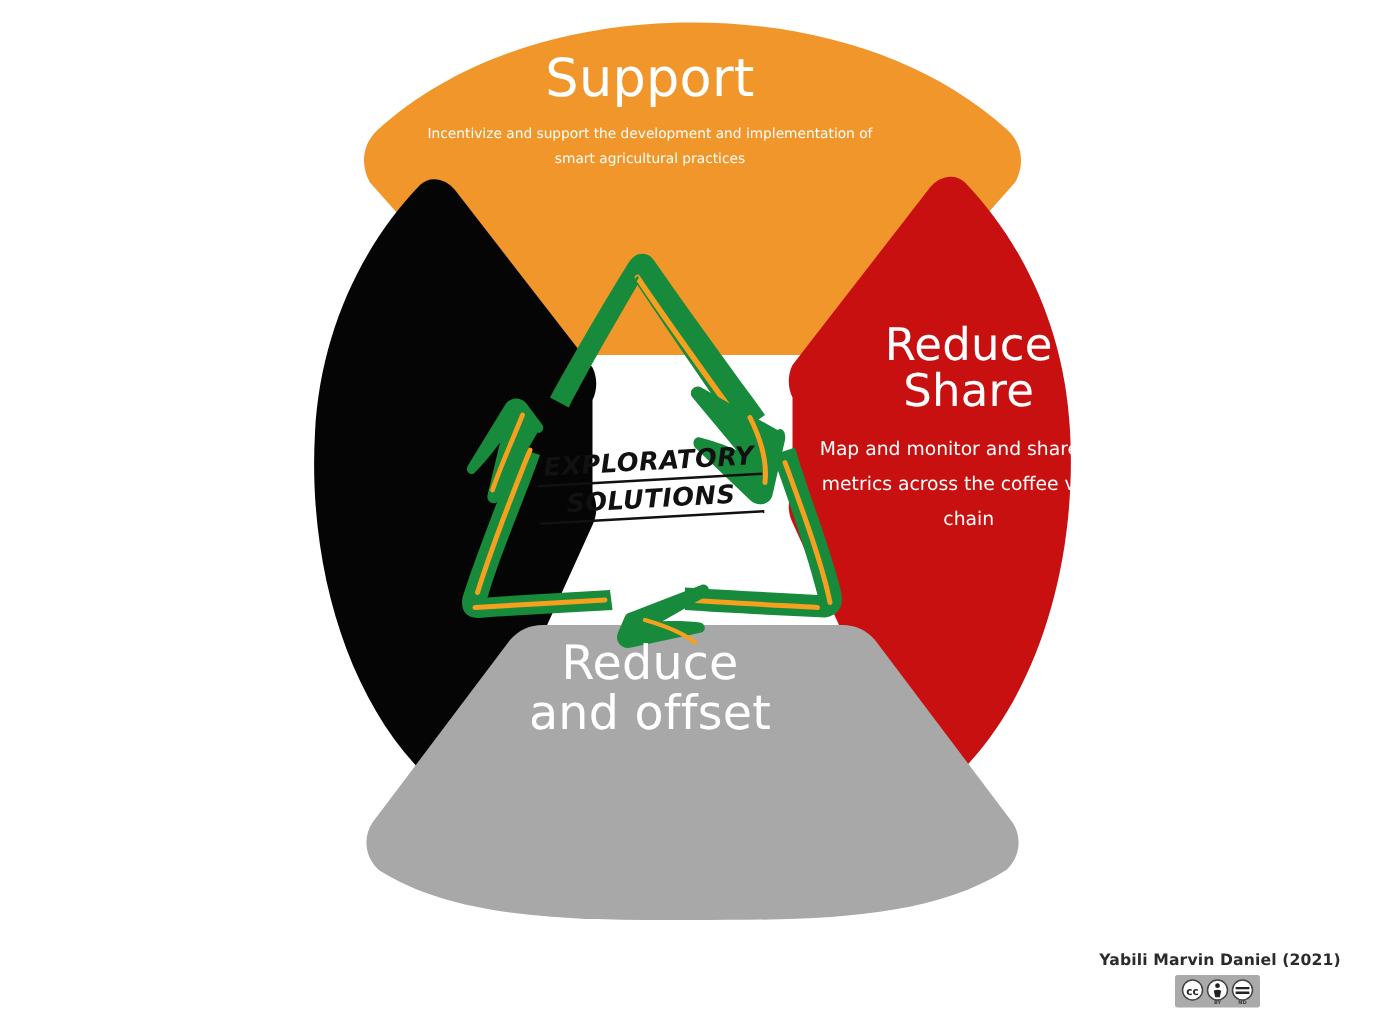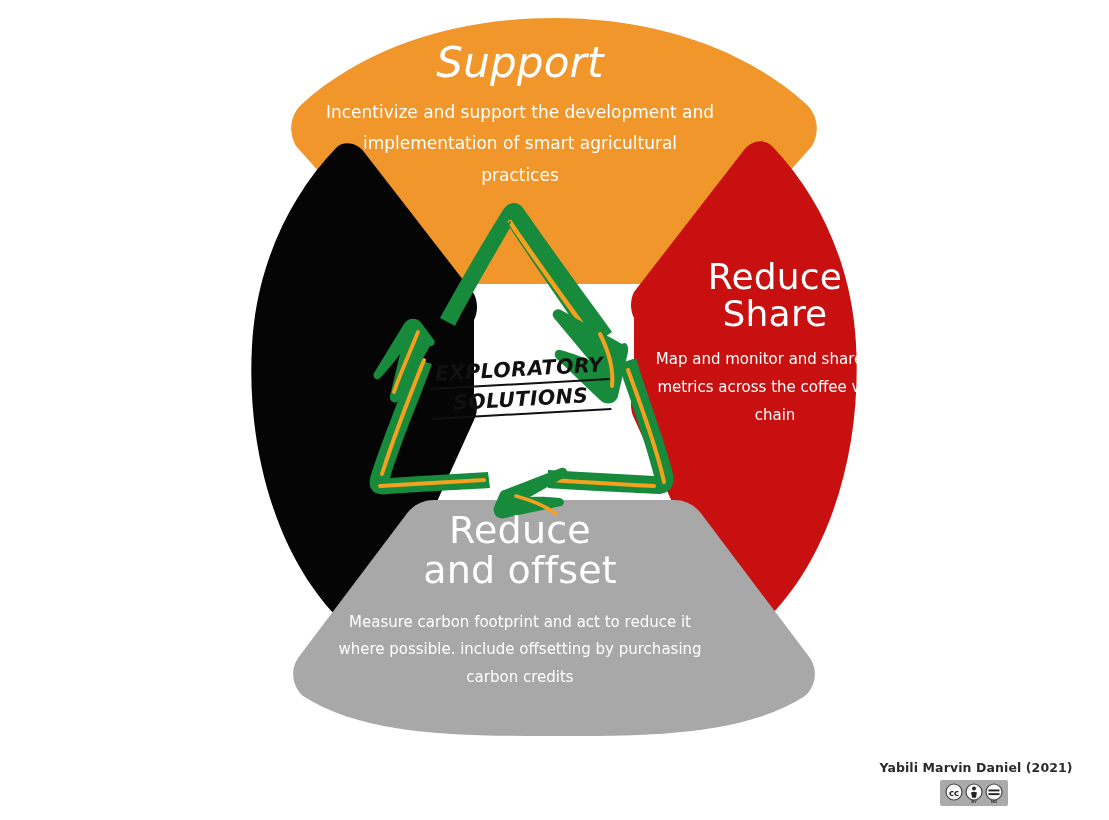--- a/index.html
+++ b/index.html
@@ -48,22 +48,22 @@
     font-weight: 400;
     line-height: 1.85;
   }
 
   
   #text-support {
     left: 325px;
     top: 42px;
     width: 390px;
   }
-  #text-support .petal-title { font-size: 42px; margin-bottom: 12px; font-style: italic; }
-  #text-support .petal-body  { font-size: 17px; }
+  #text-support .petal-title { font-size: 42px; margin-bottom: 12px; }
+  #text-support .petal-body  { font-size: 11px; }
 
   
   #text-map {
     left: 645px;
     top: 258px;
     width: 260px;
   }
   #text-map .petal-title { font-size: 36px; line-height: 1.03; }
   #text-map .petal-body  { font-size: 15px; margin-top: 14px; }
 
@@ -281,21 +281,20 @@
     </div>
     <div class="petal-body">Map and monitor and share key metrics across the coffee value chain</div>
   </div>
 
 
   <div class="petal-text" id="text-reduce">
     <div class="petal-title">
       <div>Reduce</div>
       <div>and offset</div>
     </div>
-    <div class="petal-body">Measure carbon footprint and act to reduce it where possible. include offsetting by purchasing carbon credits</div>
   </div>
 
   <div id="center-label">
     <span class="cl-line line-1">EXPLORATORY</span>
     <span class="cl-line line-2">SOLUTIONS</span>
   </div>
 
   <div id="attribution">
     <div id="attribution-text">Yabili Marvin Daniel (2021)</div>
     <div id="cc-badge">

